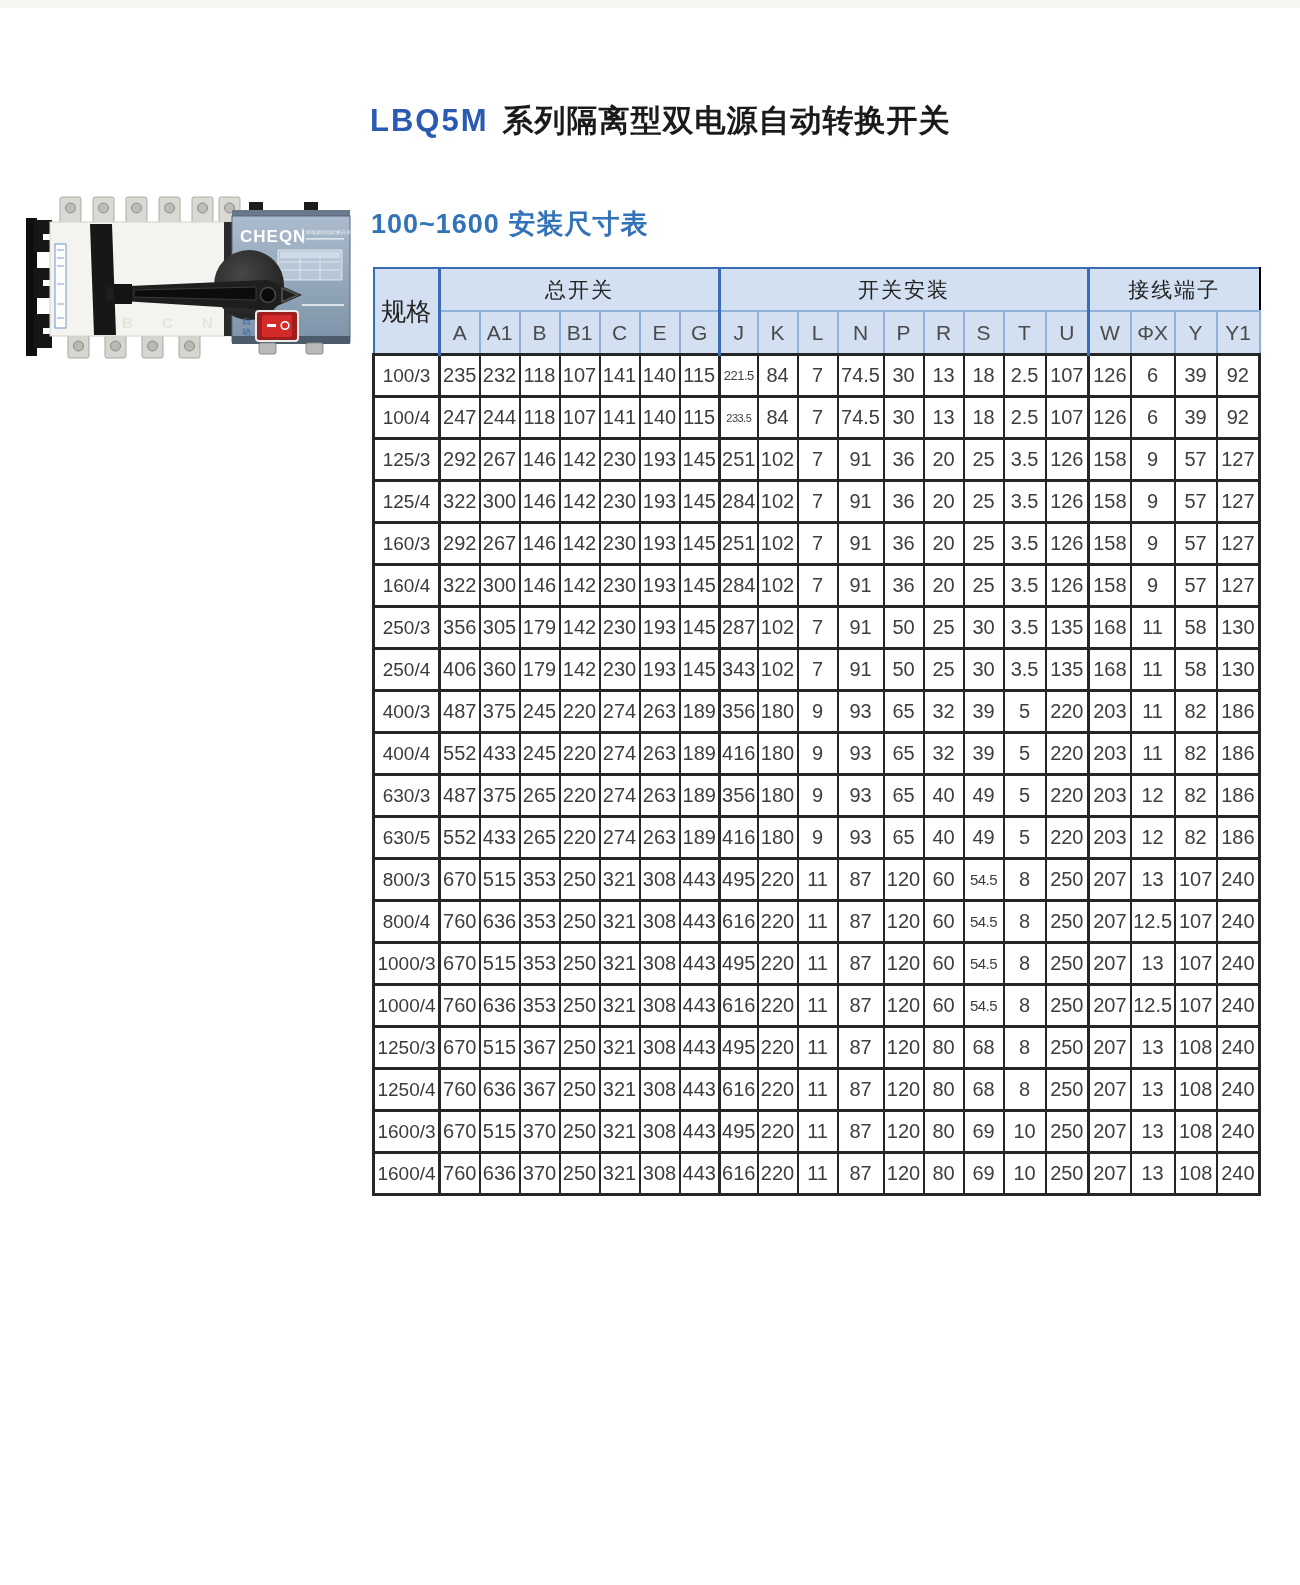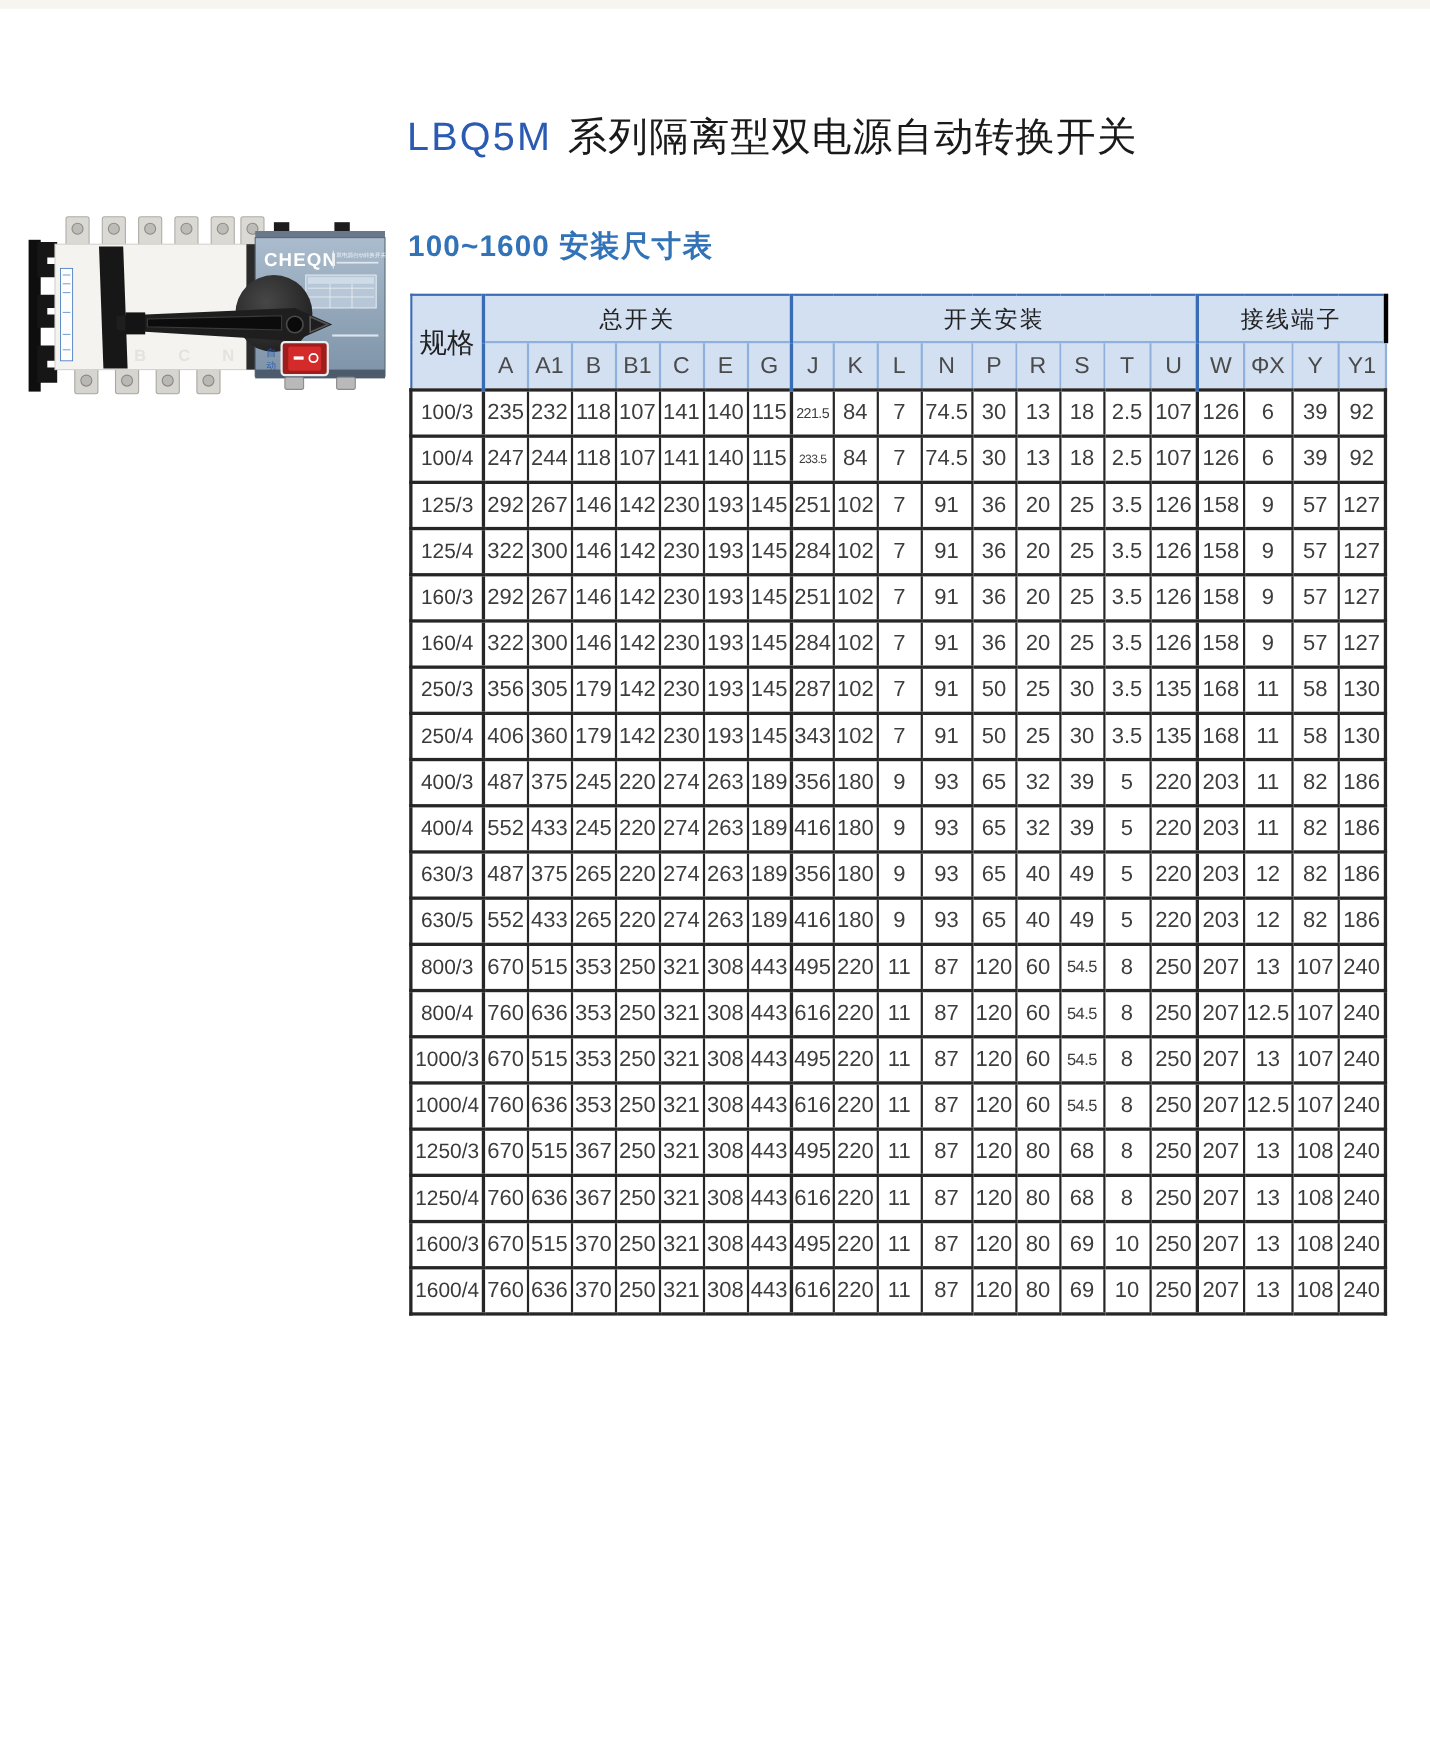--- a/index.html
+++ b/index.html
@@ -1,36 +1,36 @@
 <!DOCTYPE html>
 <html><head>
 <meta charset="utf-8">
 <style>
   html,body{margin:0;padding:0;background:#ffffff;}
   .page{position:relative;width:1300px;height:1585px;background:#ffffff;overflow:hidden;
         font-family:"Liberation Sans","DejaVu Sans",sans-serif;}
   .top-strip{position:absolute;left:0;top:0;width:1300px;height:8px;background:#f7f5f0;}
-  .title{position:absolute;left:370px;top:100px;margin:0;font-size:36px;font-weight:normal;
+  .title{position:absolute;left:370px;top:100px;margin:0;font-size:31px;font-weight:bold;
          color:#1a1a1a;letter-spacing:1px;white-space:nowrap;}
   .title .brand{color:#2a5ab2;margin-right:14px;letter-spacing:2px;}
   .subtitle{position:absolute;left:371px;top:206px;margin:0;font-size:27px;font-weight:bold;
             color:#3273b8;letter-spacing:1px;white-space:nowrap;}
   .photo{position:absolute;left:6px;top:188px;width:356px;height:178px;}
 
   .dim-table{position:absolute;left:372px;top:267px;border-collapse:collapse;table-layout:fixed;
              width:886px;}
   .dim-table th,.dim-table td{padding:0;text-align:center;vertical-align:middle;
              overflow:hidden;white-space:nowrap;}
   
   .dim-table thead th{background:#d2e0f2;border:2px solid #8fb0da;height:41px;}
   .dim-table th.spec-h{font-size:25px;font-weight:normal;color:#222;
              border-left:2px solid #3a6cb5;border-top:2px solid #3a6cb5;}
   .dim-table th.group{font-size:21px;font-weight:normal;color:#222;letter-spacing:2px;
              border-top:2px solid #3a6cb5;border-left:3px solid #3a6cb5;font-family:Liberation Serif, serif;}
-  .dim-table th.group:last-child{border-right:4px solid #000000;}
+  .dim-table th.group:last-child{border-right:2px solid #000000;}
   .dim-table th.letter{font-size:21px;font-weight:normal;color:#4a4a4a;}
   .dim-table th.letter.gb{border-left:3px solid #3a6cb5;}
   
   .dim-table tbody td{background:#ffffff;border:2px solid #262626;border-top-width:3px;
              border-bottom-width:3px;height:39px;font-size:20px;color:#3d3d3d;}
   .dim-table tbody td.gb{border-left-width:3px;margin-top:48px;}
   .dim-table tbody td.spec{font-size:19px;color:#3a3a3a;border-left-width:3px;}
   .dim-table tbody td:last-child{border-right-width:3px;}
 </style>
 </head>

